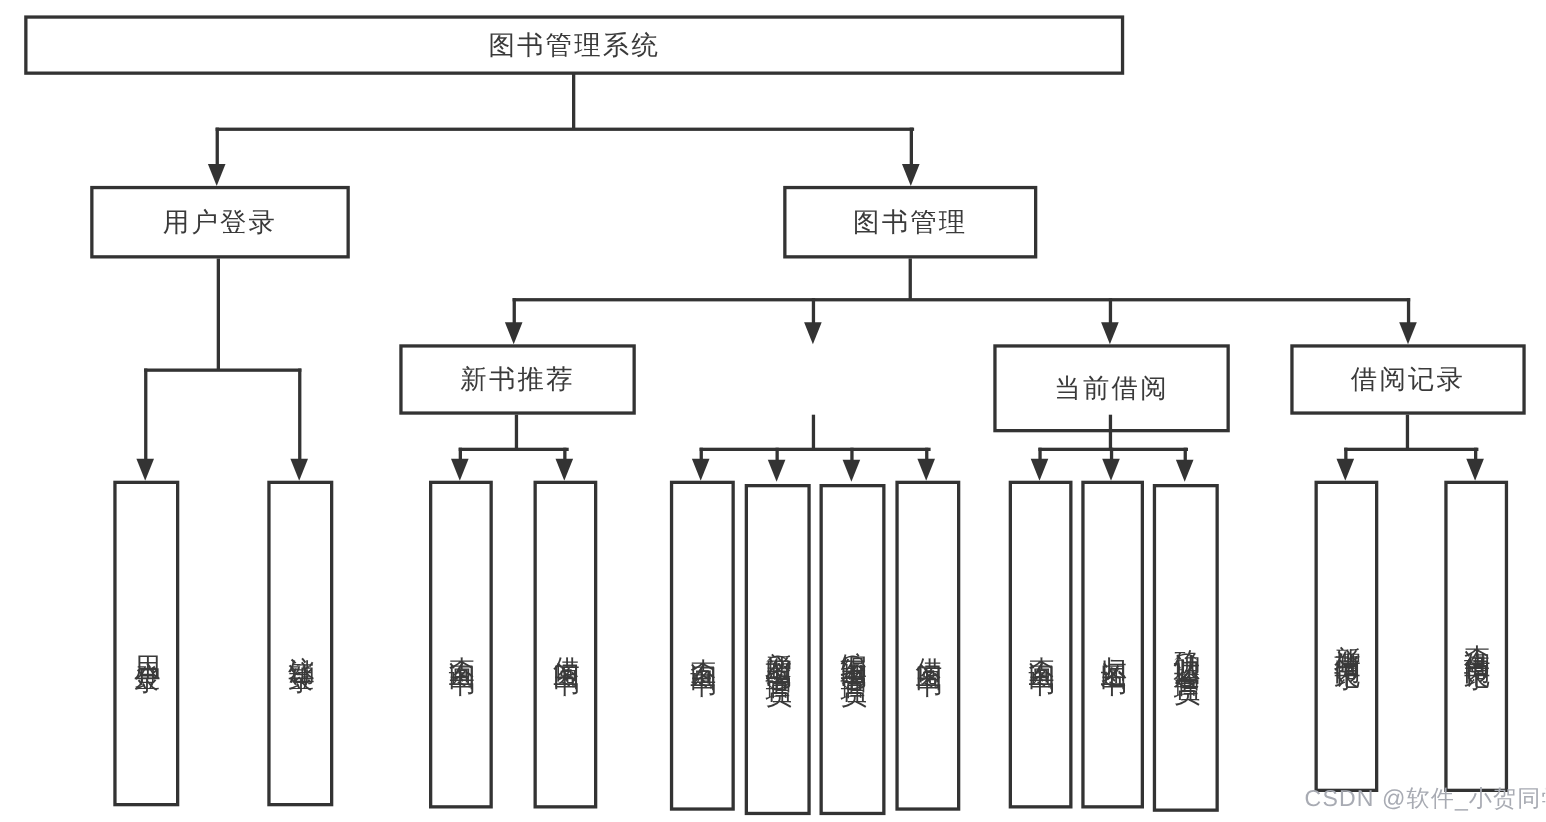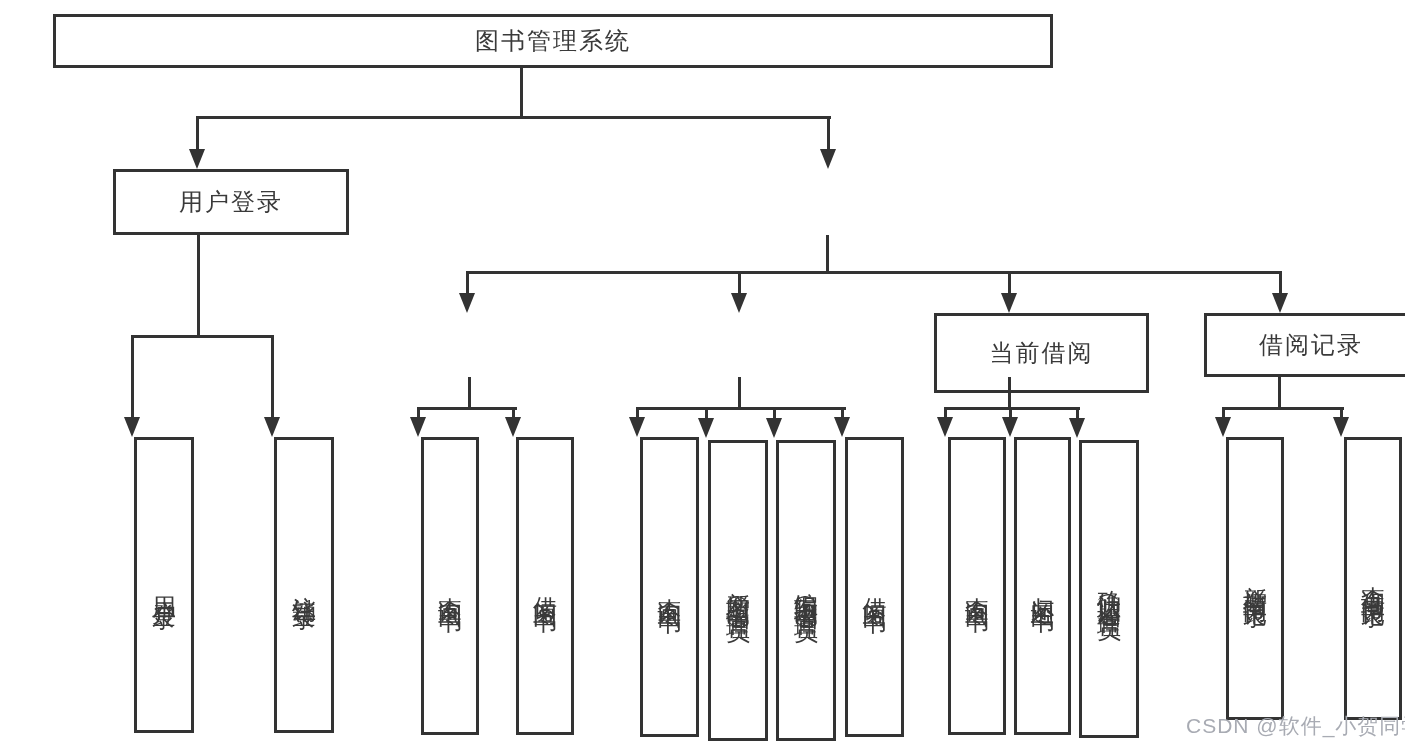--- a/index.html
+++ b/index.html
@@ -16,21 +16,20 @@
     box-sizing: border-box;
     border: 3px solid #333333;
     background: #ffffff;
     color: #3a3a3a;
     display: flex;
     align-items: center;
     justify-content: center;
     font-size: 24px;
     letter-spacing: 2px;
     text-align: center;
-    margin-left: 31px;
   }
   .node.v {
     writing-mode: vertical-rl;
     text-orientation: mixed;
     letter-spacing: 4px;
     font-size: 24px;
     line-height: 1;
   }
   .hl { position: absolute; height: 3px; background: #333333; }
   .vl { position: absolute; width: 3px; background: #333333; }
@@ -60,39 +59,41 @@
   <div class="node" style="left:22px; top:14px; width:1000px; height:54px;">图书管理系统</div>
 
   <div class="vl" style="left:520px; top:66px; height:52px;"></div>
   <div class="hl" style="left:196px; top:116px; width:635px;"></div>
   <div class="vl" style="left:196px; top:116px; height:35px;"></div>
   <div class="arr" style="left:189px; top:149px;"></div>
   <div class="vl" style="left:827px; top:116px; height:35px;"></div>
   <div class="arr" style="left:820px; top:149px;"></div>
 
   <div class="node" style="left:82px; top:169px; width:236px; height:66px;">用户登录</div>
+  <div class="node" style="left:712px; top:169px; width:231px; height:66px;">图书管理</div>
 
   <div class="vl" style="left:197px; top:235px; height:102px;"></div>
   <div class="hl" style="left:131px; top:335px; width:143px;"></div>
   <div class="vl" style="left:131px; top:335px; height:84px;"></div>
   <div class="arr" style="left:124px; top:417px;"></div>
   <div class="vl" style="left:271px; top:335px; height:84px;"></div>
   <div class="arr" style="left:264px; top:417px;"></div>
 
   <div class="vl" style="left:826px; top:235px; height:38px;"></div>
   <div class="hl" style="left:466px; top:271px; width:816px;"></div>
   <div class="vl" style="left:466px; top:271px; height:24px;"></div>
   <div class="arr" style="left:459px; top:293px;"></div>
   <div class="vl" style="left:738px; top:271px; height:24px;"></div>
   <div class="arr" style="left:731px; top:293px;"></div>
   <div class="vl" style="left:1008px; top:271px; height:24px;"></div>
   <div class="arr" style="left:1001px; top:293px;"></div>
   <div class="vl" style="left:1279px; top:271px; height:24px;"></div>
   <div class="arr" style="left:1272px; top:293px;"></div>
 
+  <div class="node" style="left:363px; top:313px; width:215px; height:64px;">新书推荐</div>
   <div class="node" style="left:903px; top:313px; width:215px; height:80px;">当前借阅</div>
   <div class="node" style="left:1173px; top:313px; width:214px; height:64px;">借阅记录</div>
 
   <div class="vl" style="left:468px; top:377px; height:32px;"></div>
   <div class="vl" style="left:738px; top:377px; height:32px;"></div>
   <div class="vl" style="left:1008px; top:377px; height:32px;"></div>
   <div class="vl" style="left:1278px; top:377px; height:32px;"></div>
 
   <div class="hl" style="left:417px; top:407px; width:100px;"></div>
   <div class="hl" style="left:636px; top:407px; width:210px;"></div>

